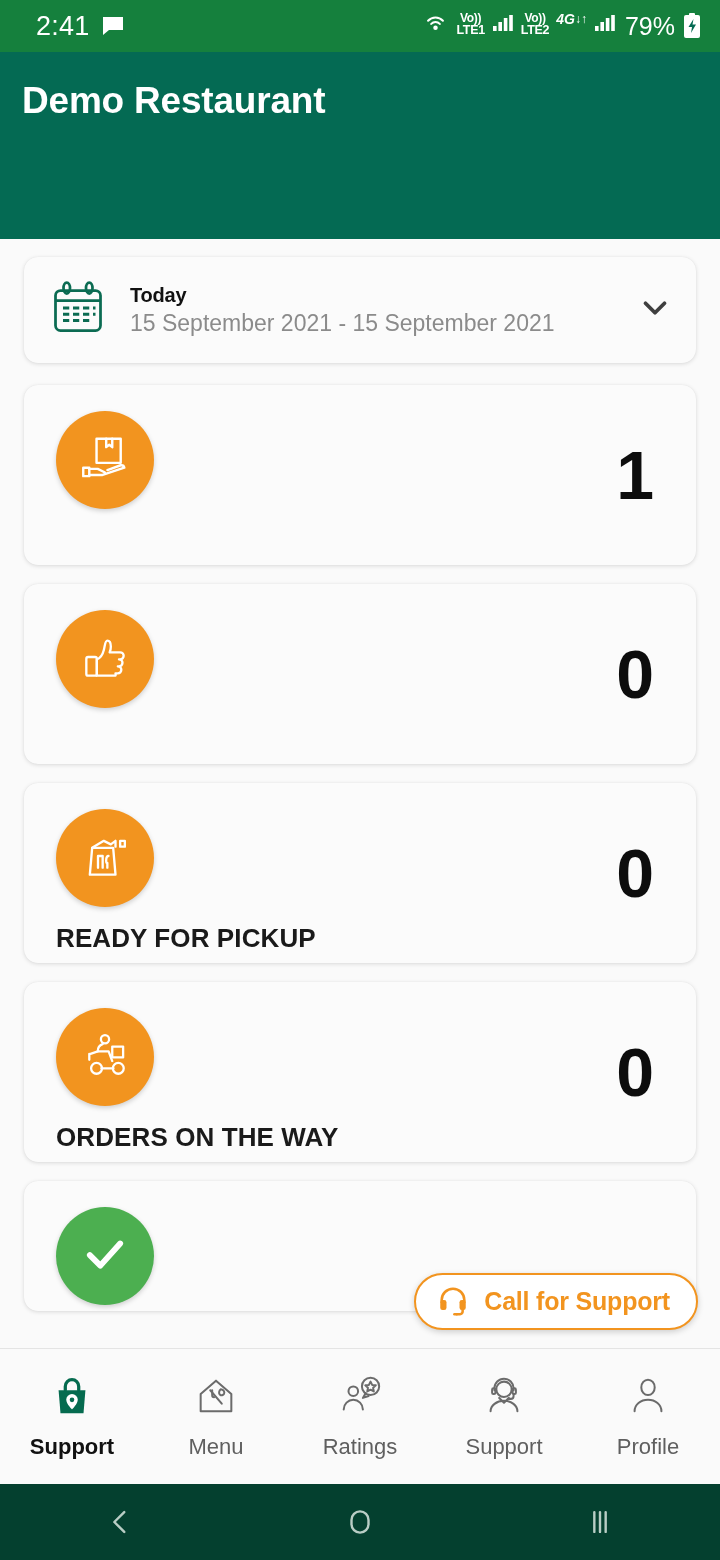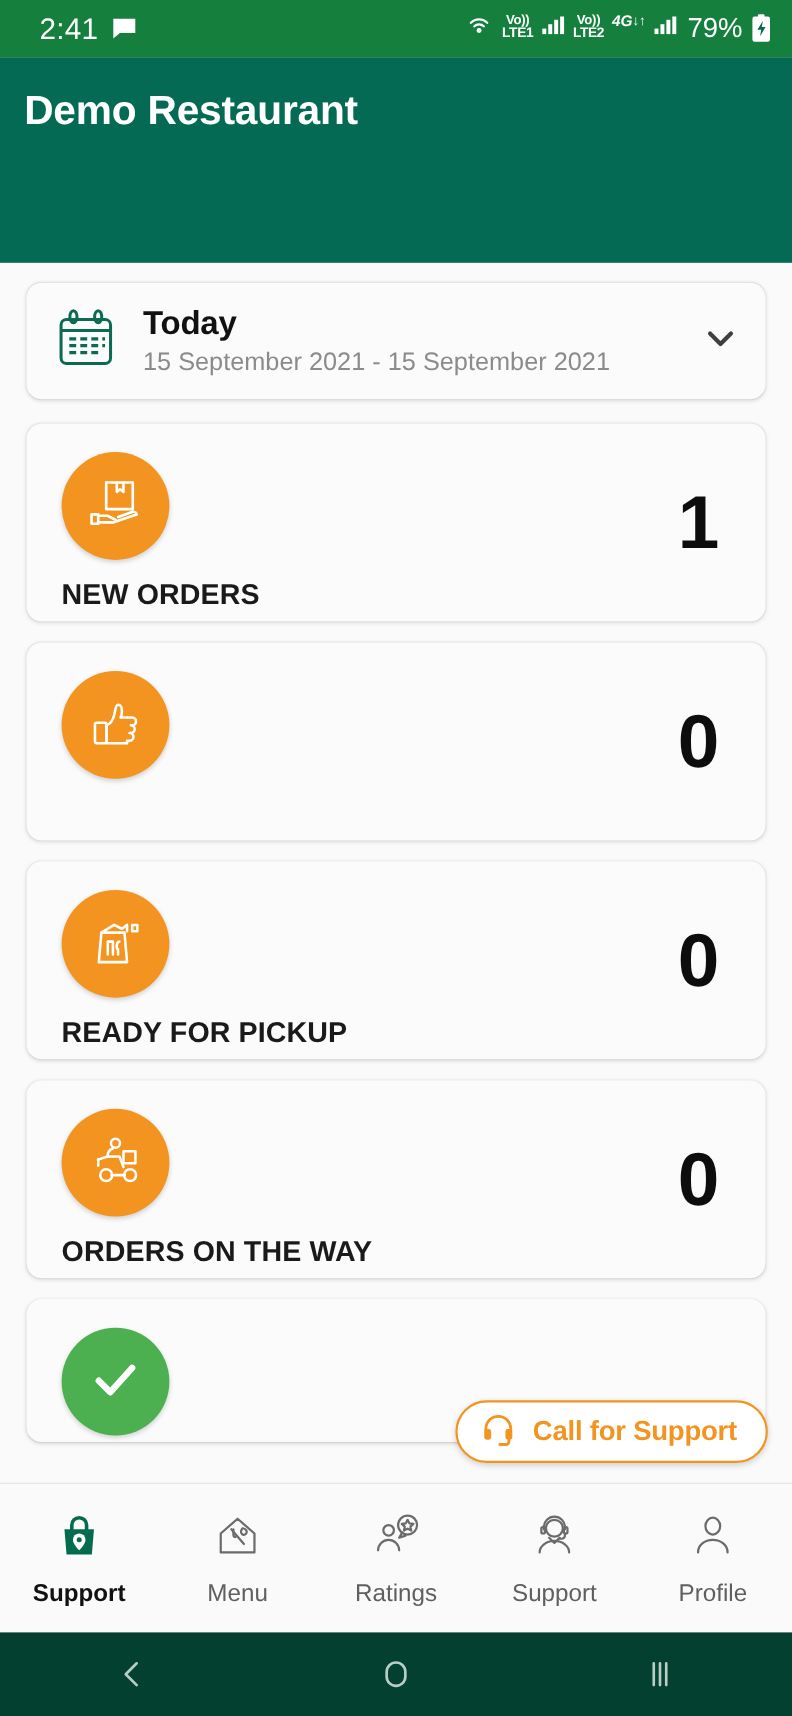--- a/index.html
+++ b/index.html
@@ -86,21 +86,21 @@
   
   .datecard {
     height:106px;
     display:flex;
     align-items:center;
     padding:0 22px 0 24px;
     margin-bottom:22px;
   }
   .cal-icon { flex:0 0 auto; margin-right:22px; }
   .date-text { flex:1 1 auto; }
-  .date-title { font-size:30px; font-weight:700; color:#111111; letter-spacing:-.2px; }
+  .date-title { font-size:20px; font-weight:700; color:#111111; letter-spacing:-.2px; }
   .date-range { font-size:23px; color:#8b8b8b; margin-top:3px; }
   .chev { flex:0 0 auto; margin-left:10px; }
 
   
   .statcard {
     height:180px;
     margin-bottom:19px;
     position:relative;
     padding:26px 30px 0 32px;
   }
@@ -281,21 +281,20 @@
       <span>
         <svg width="58" height="58" viewBox="0 0 48 48" fill="none" stroke="#fff" stroke-width="2" stroke-linejoin="round" stroke-linecap="round">
           <rect x="17" y="8" width="20" height="20"></rect>
           <path d="M25 8v7l2.5-2 2.5 2V8"></path>
           <path d="M6 32v7h5v-7z"></path>
           <path d="M11 33h7l6 3"></path>
           <path d="M11 38h11l18-6a2.6 2.6 0 0 0-3-2l-11 4"></path>
         </svg>
       </span>
     </div>
-    <div class="stat-label">NEW ORDERS</div>
     <div class="stat-count">1</div>
   </div>
 
   <div class="card statcard">
     <div class="stat-bubble">
       <span>
         <svg width="56" height="56" viewBox="0 0 48 48" fill="none" stroke="#fff" stroke-width="2" stroke-linejoin="round" stroke-linecap="round">
           <rect x="8" y="24" width="9" height="16" rx="1.5"></rect>
           <path d="M17 26c3-1 5-4 6-8s1-8 3-8 3 2 3 5-1 5-1 5h9a3 3 0 0 1 0 6h-1a3 3 0 0 1 0 6h-1a3 3 0 0 1 0 6h-2a3 3 0 0 1 0 2H17z"></path>
         </svg>

